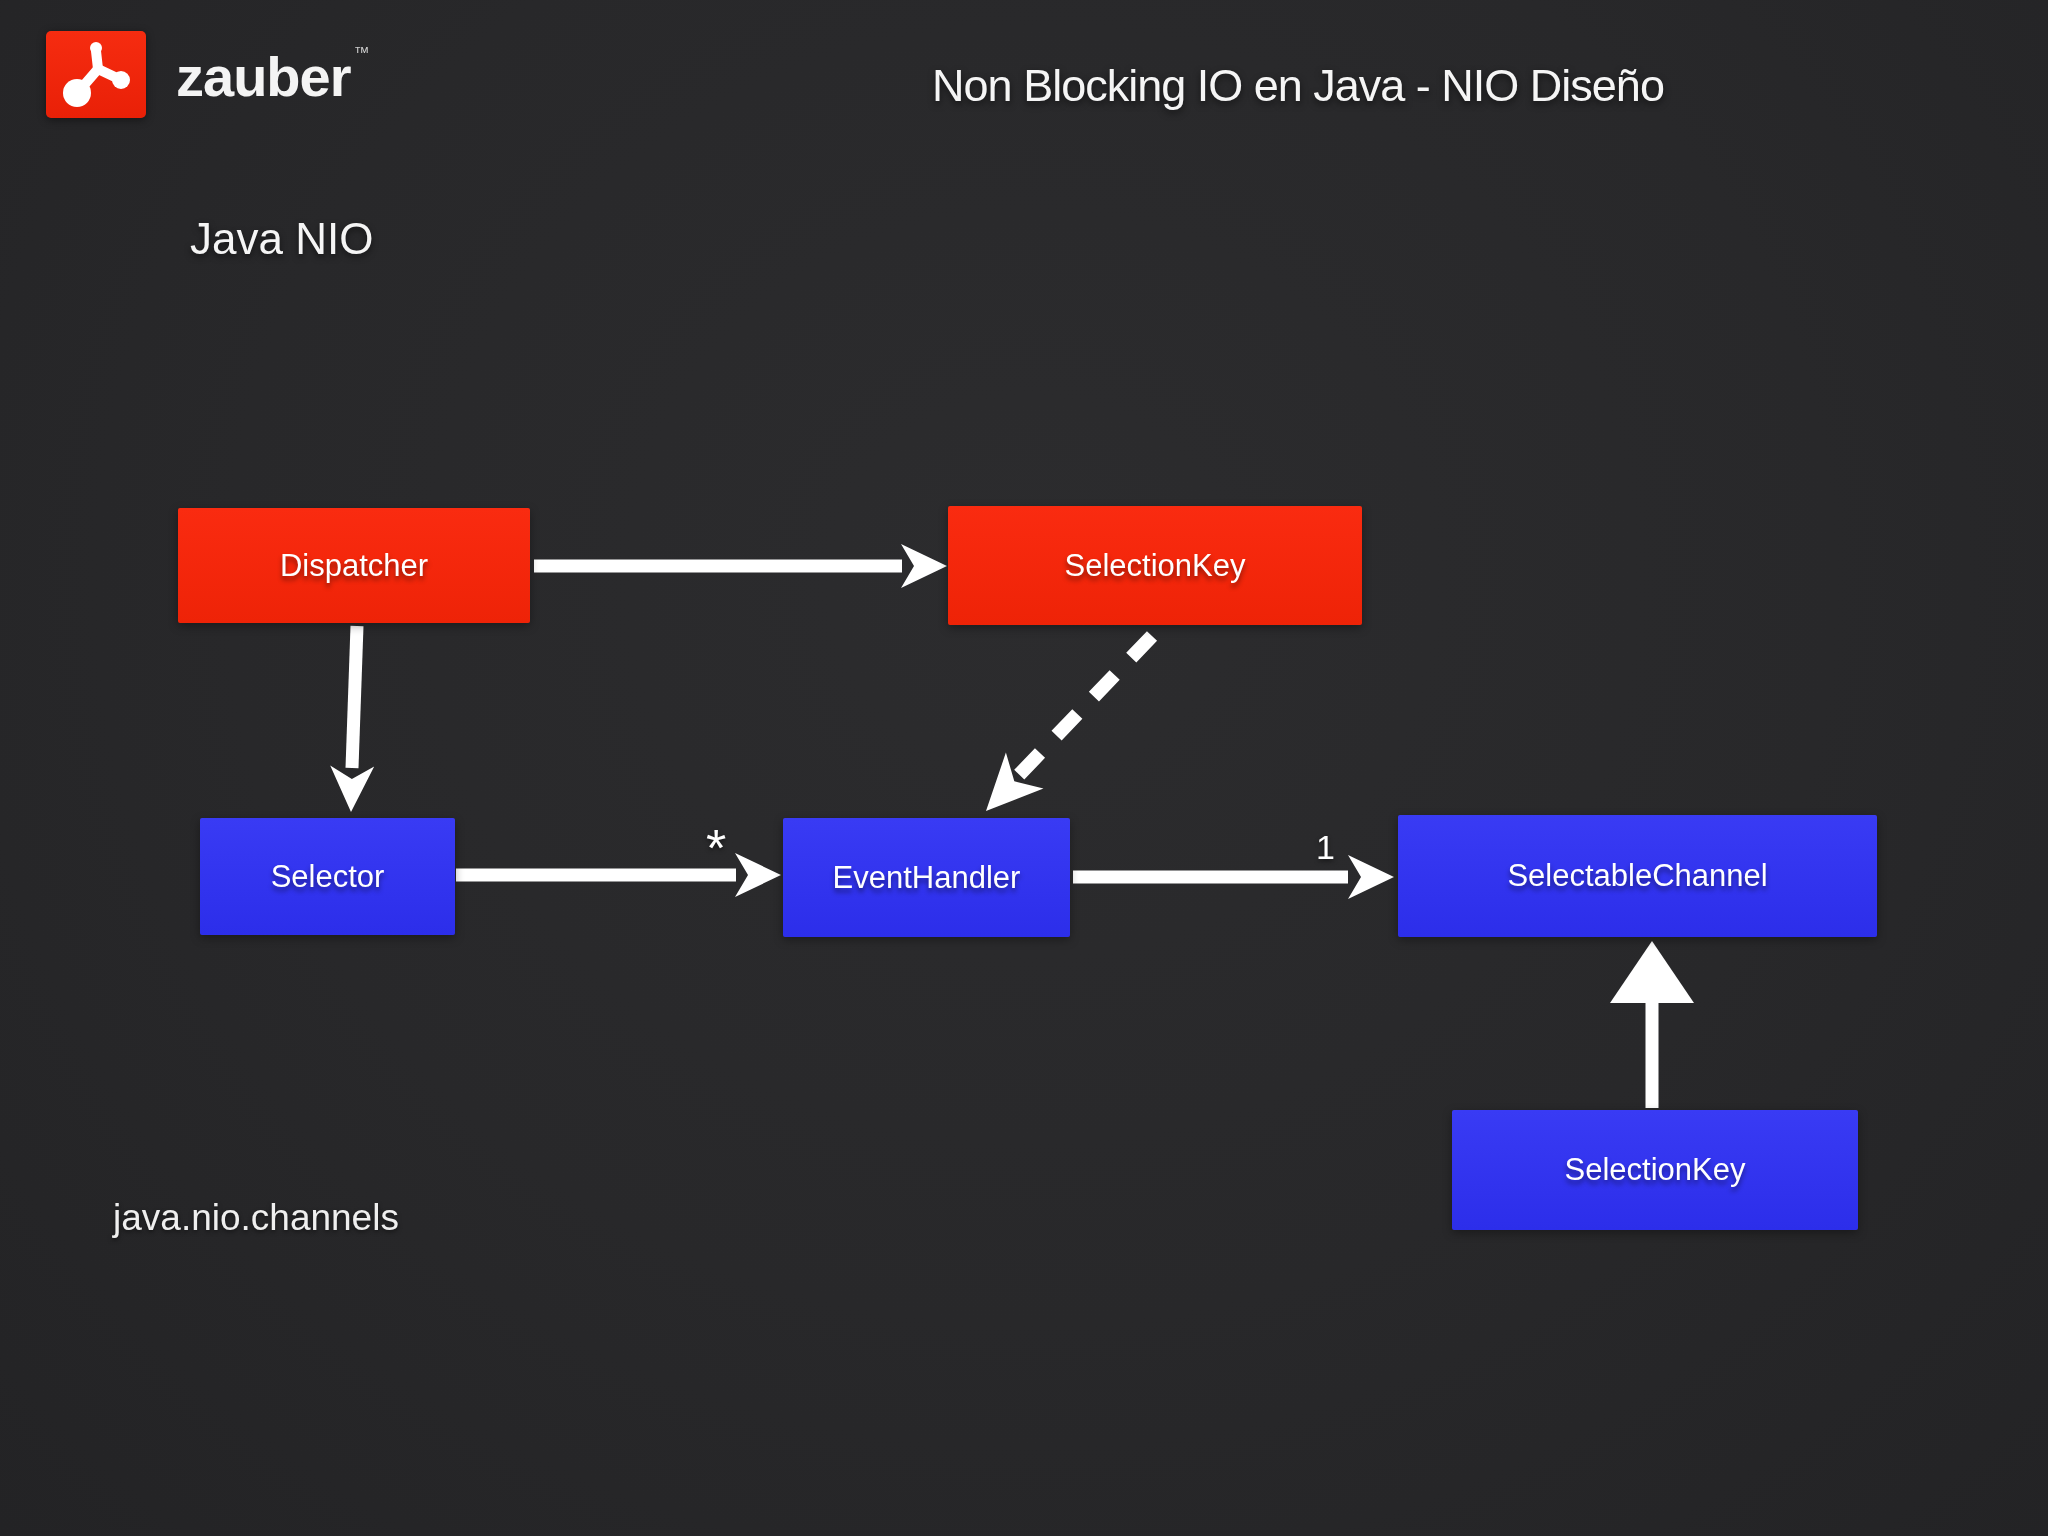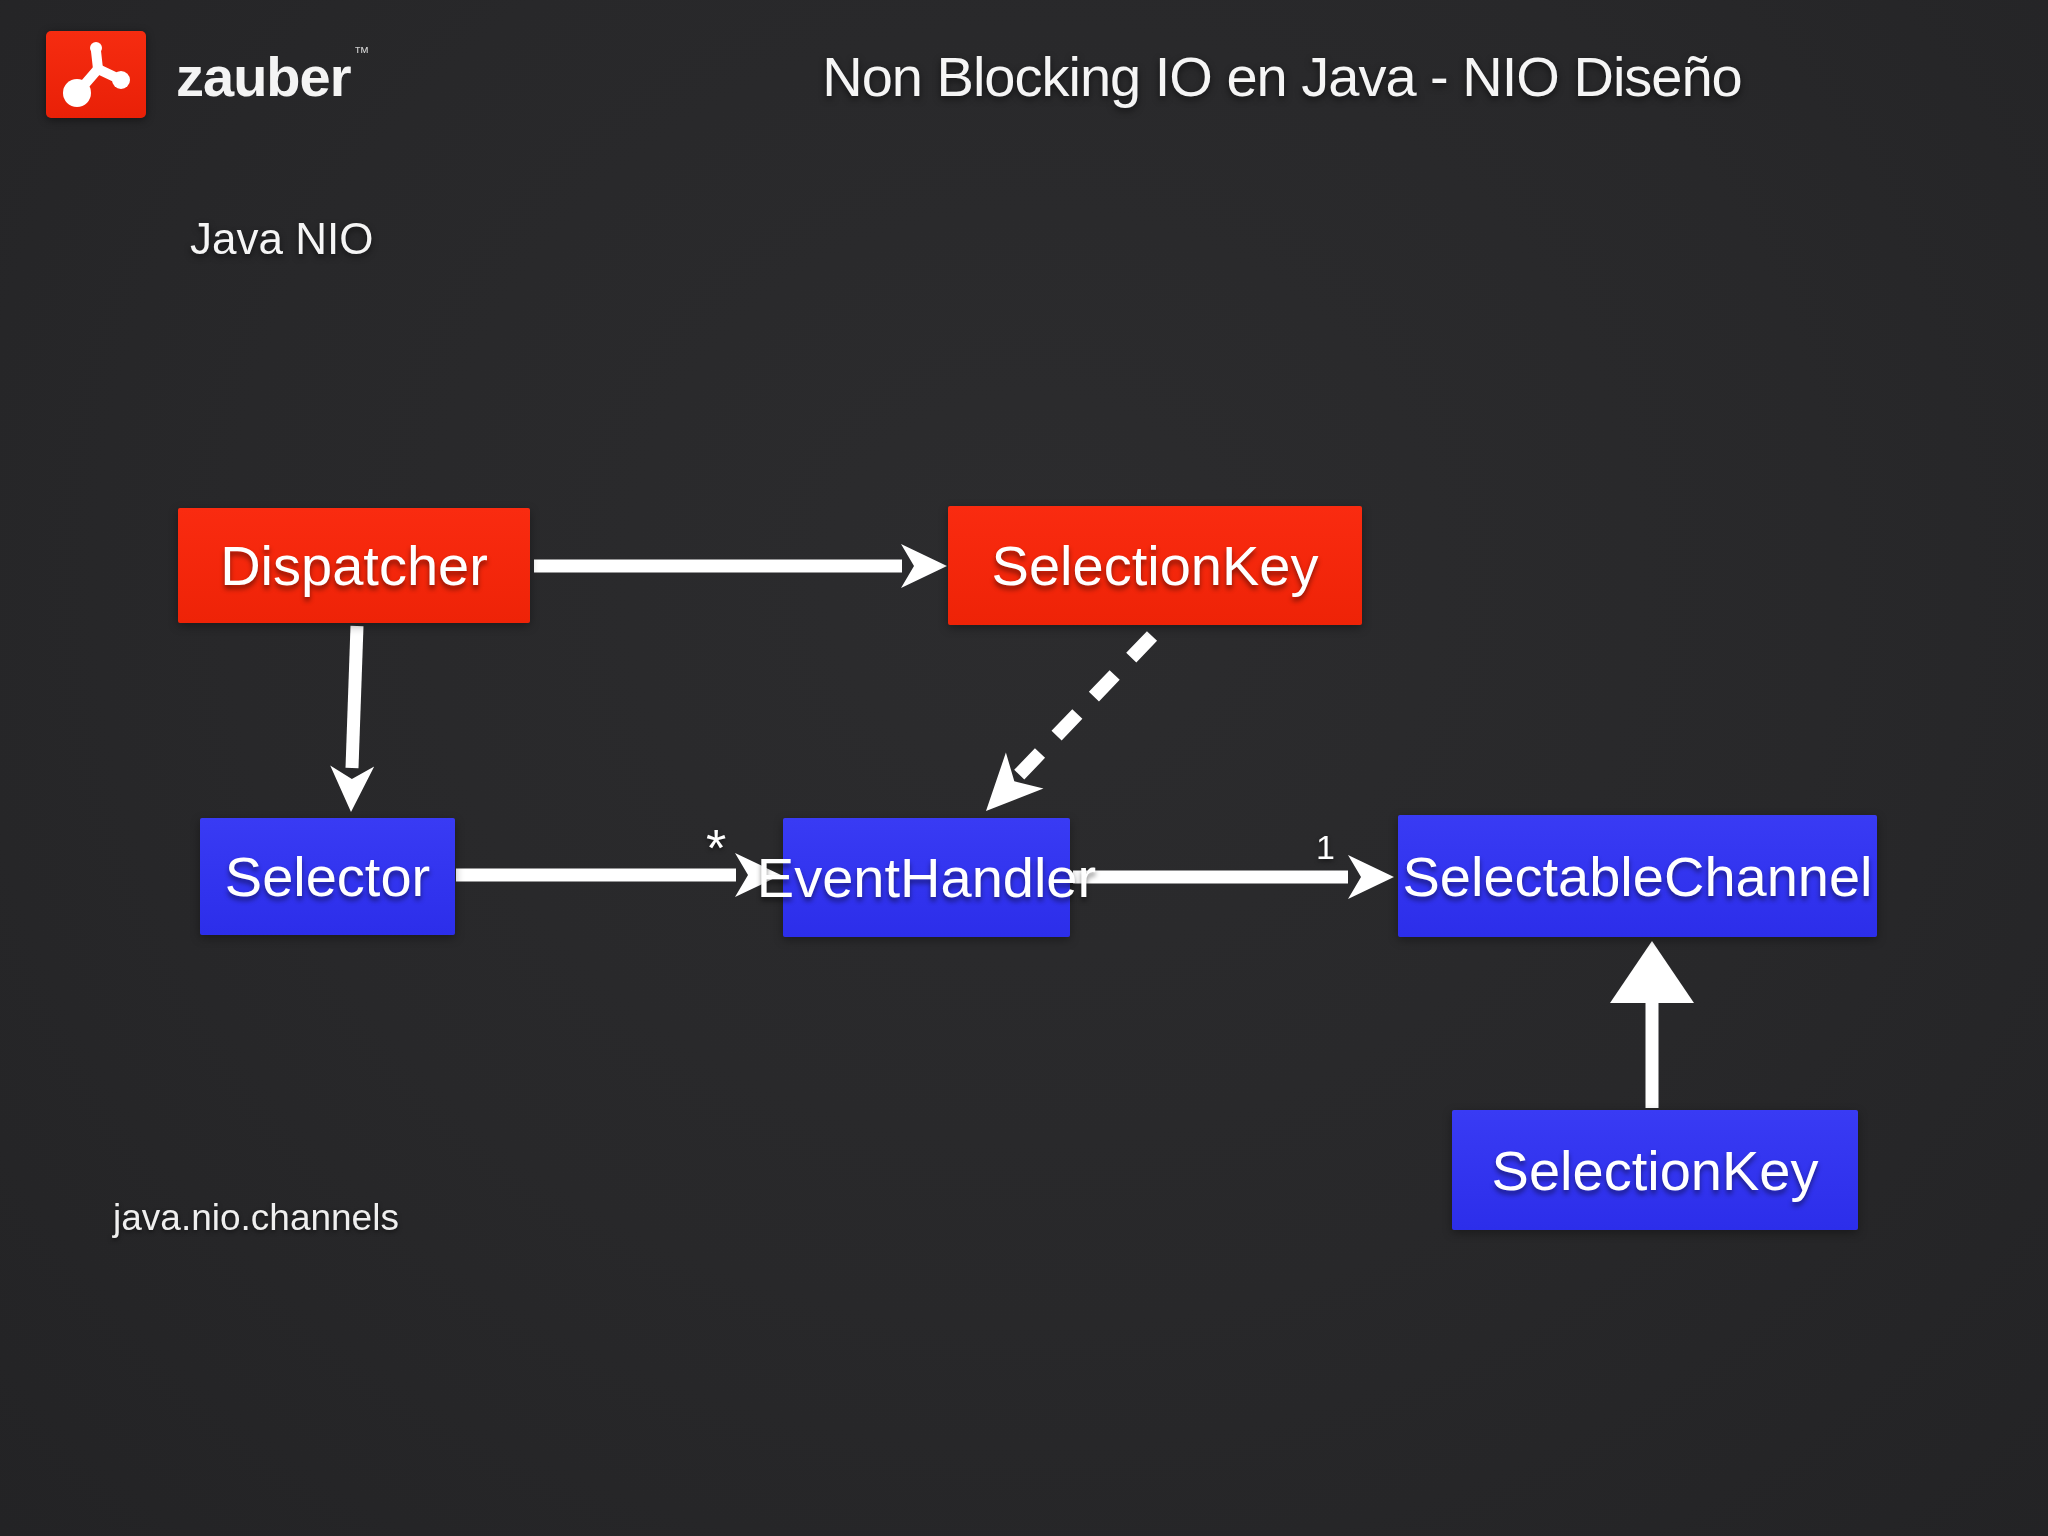--- a/index.html
+++ b/index.html
@@ -20,40 +20,40 @@
     box-shadow:0 2px 8px rgba(0,0,0,.45);
   }
   .logo svg{position:absolute;left:0;top:0;}
   .brand{
     position:absolute;left:176px;top:44px;
     font-size:56px;font-weight:700;letter-spacing:-1px;color:#f4f4f4;
   }
   .brand sup{font-size:16px;font-weight:400;vertical-align:38px;margin-left:3px;color:#cfcfcf;}
   .title{
     position:absolute;left:688px;top:44px;width:1188px;
-    margin:0;text-align:center;white-space:nowrap;
-    font-size:56px;font-weight:400;letter-spacing:-1px;color:#f5f5f5;
+    margin:16px;text-align:center;white-space:nowrap;
+    font-size:45px;font-weight:400;letter-spacing:-1px;color:#f5f5f5;
     text-shadow:0 3px 7px rgba(0,0,0,.55);
   }
   .section-label{
     position:absolute;left:190px;top:214px;margin:0;
     font-size:44px;font-weight:400;color:#f5f5f5;
     text-shadow:0 3px 6px rgba(0,0,0,.5);
   }
   
   .node{
     position:absolute;
     display:flex;align-items:center;justify-content:center;
     border-radius:2px;
     box-shadow:0 3px 10px rgba(0,0,0,.35);
   }
   .node.red{background:linear-gradient(180deg,#fa2b10 0%,#ee2307 100%);}
   .node.blue{background:linear-gradient(180deg,#393bf4 0%,#2c2eea 100%);}
   .node span{
-    font-size:56px;color:#ffffff;white-space:nowrap;
+    font-size:31px;color:#ffffff;white-space:nowrap;
     text-shadow:0 4px 5px rgba(0,0,0,.45);
   }
   
   .arrows{position:absolute;left:0;top:0;pointer-events:none;}
   .arrows line{stroke:#ffffff;stroke-width:13;}
   .arrows .head{fill:#ffffff;}
   .arrows line.dashed{stroke-width:14;stroke-dasharray:30 24;}
   
   .mult{
     position:absolute;color:#ffffff;font-size:52px;

